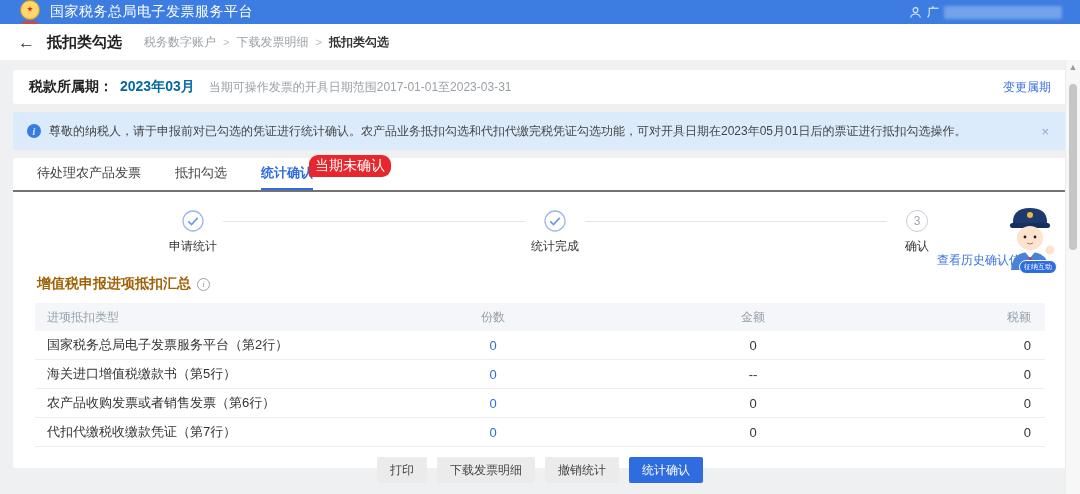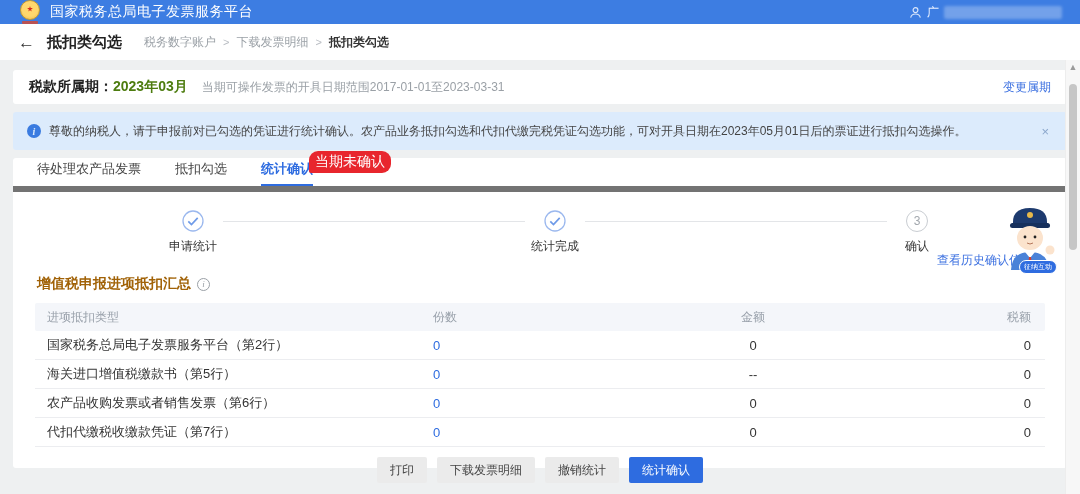--- a/index.html
+++ b/index.html
@@ -22,33 +22,33 @@
   .page-title { font-size:15px; font-weight:bold; color:#222; margin-right:22px; }
   .breadcrumb { display:flex; align-items:center; gap:7px; font-size:12px; color:#9aa0a6; }
   .bc-item { cursor:pointer; }
   .bc-item.last { color:#333; font-weight:bold; }
   .bc-sep { color:#b8bcc2; font-size:11px; }
 
   
   .card { background:#fff; margin:0 13px; border-radius:3px; }
   .period-card { margin-top:10px; height:34px; display:flex; align-items:center; padding:0 16px; }
   .period-label { font-size:14px; font-weight:bold; color:#222; }
-  .period-value { font-size:14px; font-weight:bold; color:#4d7c0f; }
+  .period-value { font-size:14px; font-weight:bold; color:#0369a1;margin-left:7px; }
   .period-hint { font-size:12px; color:#9aa0a6; margin-left:14px; }
   .change-link { margin-left:auto; font-size:12px; color:#3a6fe0; cursor:pointer; }
 
   
   .notice { margin:8px 13px 0; background:#dcebfc; border-radius:3px; height:38px; display:flex; align-items:center; padding:0 14px; }
   .info-dot { width:14px; height:14px; border-radius:50%; background:#3a7be0; color:#dcebfc; font-size:10px; font-weight:bold; display:flex; align-items:center; justify-content:center; flex:0 0 auto; font-family:"Liberation Serif","DejaVu Serif",serif; font-style:italic; }
   .notice-text { font-size:12px; color:#444; margin-left:8px; }
   .notice-close { margin-left:auto; color:#8ba7cc; font-size:13px; cursor:pointer; padding:2px 4px; }
 
   
   .main-card { margin-top:8px; height:310px; position:relative; padding-top:2px; }
-  .tab-bar { display:flex; gap:34px; padding:0 24px; border-bottom:6px solid #737373; height:32px; align-items:flex-end; }
+  .tab-bar { display:flex; gap:34px; padding:0 24px; border-bottom:2px solid #737373; height:32px; align-items:flex-end; }
   .tab { font-size:13px; color:#444; padding-bottom:8px; cursor:pointer; position:relative; white-space:nowrap; }
   .tab.active { color:#2e6ce0; font-weight:bold; border-bottom:2px solid #2e6ce0; padding-bottom:6px; }
   .tab-badge { position:absolute; left:calc(100% - 4px); top:-9px; background:#e8262d; color:#fff; font-size:14px; font-weight:normal; padding:2px 6px; border-radius:9px 9px 9px 2px; white-space:nowrap; }
 
   
   .stepper { display:flex; align-items:flex-start; margin:18px 120px 0 150px; }
   .step { display:flex; flex-direction:column; align-items:center; width:60px; }
   .step-circle { width:22px; height:22px; }
   .step-circle.pending { border:1px solid #c9cdd2; border-radius:50%; color:#a2a7ad; font-size:12px; display:flex; align-items:center; justify-content:center; background:#fff; }
   .step-label { margin-top:6px; font-size:12px; color:#333; white-space:nowrap; }
@@ -60,21 +60,21 @@
 
   
   .summary-title-row { display:flex; align-items:center; gap:6px; padding:0 24px; margin:20px 0 10px; }
   .summary-title { font-size:14px; font-weight:bold; color:#a16207; }
   .info-outline { width:13px; height:13px; border:1px solid #9aa0a6; border-radius:50%; color:#9aa0a6; font-size:9px; display:flex; align-items:center; justify-content:center; font-family:"Liberation Serif","DejaVu Serif",serif; font-style:italic; cursor:pointer; }
   .itable { margin:0 22px; }
   .trow { display:grid; grid-template-columns:1fr 120px 400px 92px; align-items:center; height:29px; }
   .thead { background:#f4f6fa; color:#98a0aa; font-size:12px; height:28px; border-radius:2px; }
   .tbody-row { border-bottom:1px solid #ecedf0; font-size:13px; color:#333; }
   .cell-type { padding-left:12px; text-align:left; }
-  .cell-count { text-align:left; }
+  .cell-count { text-align:center; }
   .cell-amount { text-align:center; }
   .cell-tax { text-align:right; padding-right:14px; }
   .count-link { color:#2e6ce0; cursor:pointer; }
 
   
   .footer-btns { display:flex; justify-content:center; gap:10px; margin-top:10px; }
   .btn { height:26px; padding:0 13px; font-size:12px; border:none; border-radius:2px; background:#ebebeb; color:#444; cursor:pointer; font-family:inherit; }
   .btn.primary { background:#2e6ce0; color:#fff; }
 
   

